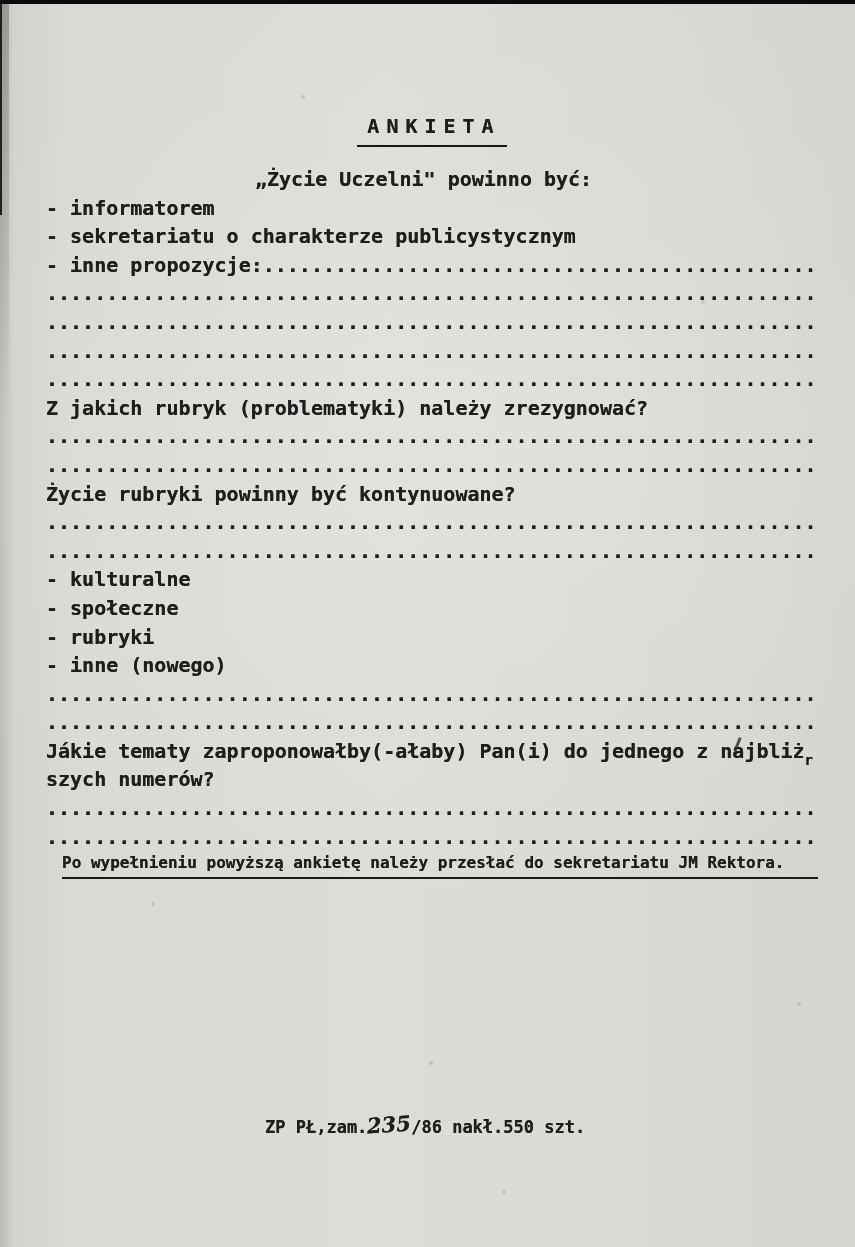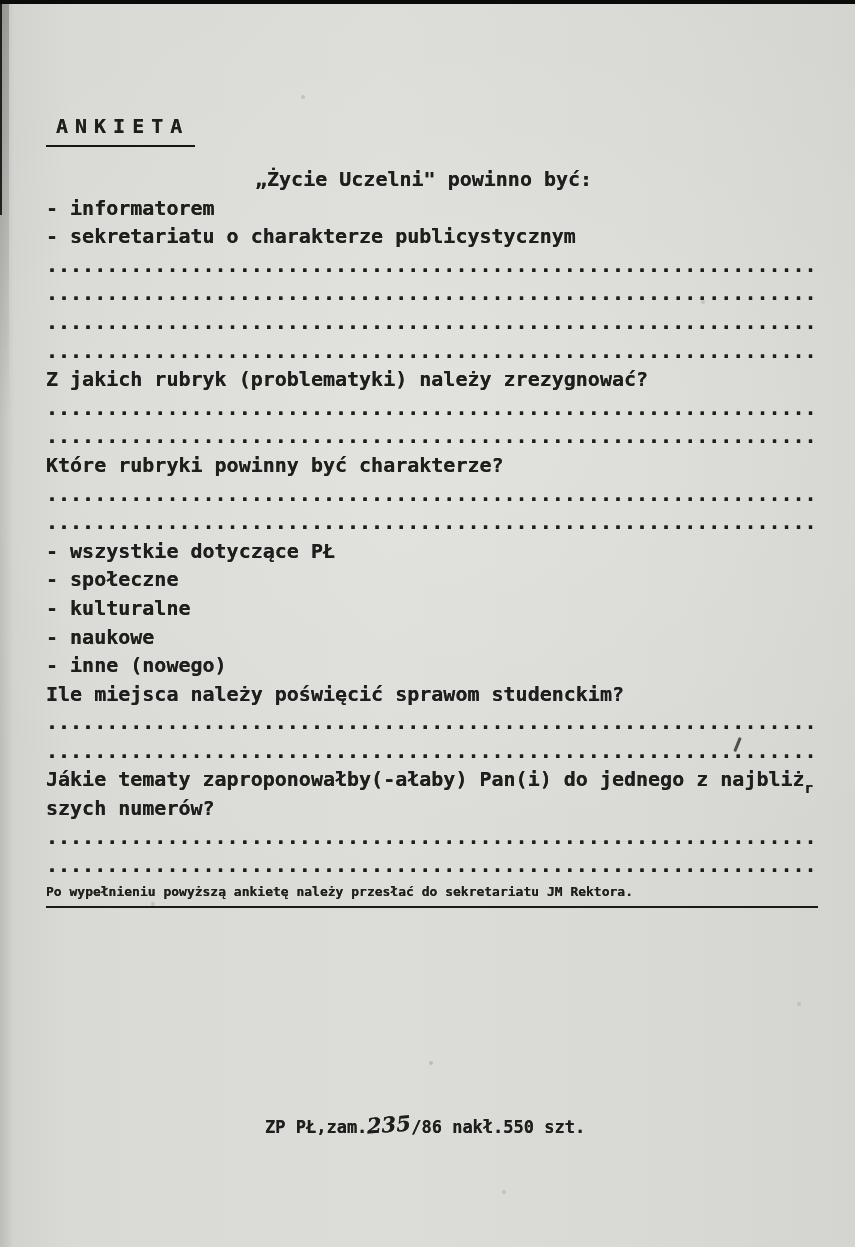--- a/index.html
+++ b/index.html
@@ -21,30 +21,30 @@
     background:linear-gradient(180deg,rgba(20,20,20,.25),rgba(20,20,20,0));}
   .specks{position:absolute;top:0;left:0;width:2px;height:2px;background:transparent;border-radius:50%;
     box-shadow:302px 96px 0 1px rgba(30,30,30,.14),702px 301px 0 1px rgba(30,30,30,.12),
       152px 903px 0 1px rgba(30,30,30,.13),503px 1191px 0 1px rgba(30,30,30,.12),
       798px 1003px 0 1px rgba(30,30,30,.12),92px 642px 0 1px rgba(30,30,30,.12),
       430px 1062px 0 1px rgba(30,30,30,.16);}
   .stray-slash{position:absolute;left:736px;top:737px;width:2.5px;height:15px;
     background:rgba(45,45,42,.8);transform:rotate(22deg);border-radius:1px;}
 
   .title-row{position:absolute;top:112px;left:46px;width:772px;height:29px;
-    line-height:29px;text-align:left;}
+    line-height:29px;text-align:center;}
   .title-row span{
     display:inline-block;font-size:20px;letter-spacing:7px;padding:0 6px 4px 10px;
     border-bottom:2.5px solid #161616;
     text-shadow:0 0 .6px rgba(25,25,25,.85);}
   .lines{position:absolute;left:46px;top:165px;width:772px;}
   .line{height:28.6px;line-height:28.6px;font-size:20px;white-space:pre;
     text-shadow:0 0 .6px rgba(25,25,25,.85);}
   .line.subtitle{padding-left:209px;}
-  .line.closing{font-size:13px;border-bottom:2.5px solid #1a1a1a;height:26px;line-height:24px;}
+  .line.closing{font-size:16px;border-bottom:2.5px solid #1a1a1a;height:26px;line-height:24px;margin-left:16px;}
   .subscript-r{font-size:14px;vertical-align:-7px;}
 
   .print-footer{position:absolute;left:265px;top:1112px;height:28px;line-height:28px;
     font-size:17px;white-space:pre;text-shadow:0 0 .5px rgba(25,25,25,.85);}
   .handwritten{font-family:"DejaVu Serif", serif;font-style:italic;font-weight:700;
     font-size:21px;display:inline-block;transform:rotate(-4deg);position:relative;top:-1px;}
 </style>
 </head>
 <body>
 
@@ -57,36 +57,35 @@
   <div class="stray-slash"></div>
 
   <div class="title-row">
     <span>ANKIETA</span>
   </div>
 
   <div class="lines">
     <div class="line subtitle">„Życie Uczelni" powinno być:</div>
     <div class="line">- informatorem</div>
     <div class="line">- sekretariatu o charakterze publicystycznym</div>
+    <div class="line">- inne propozycje:..............................................</div>
     <div class="line">................................................................</div>
     <div class="line">................................................................</div>
     <div class="line">................................................................</div>
     <div class="line">................................................................</div>
     <div class="line">Z jakich rubryk (problematyki) należy zrezygnować?</div>
     <div class="line">................................................................</div>
     <div class="line">................................................................</div>
-    <div class="line">Które rubryki powinny być charakterze?</div>
+    <div class="line">Życie rubryki powinny być kontynuowane?</div>
     <div class="line">................................................................</div>
     <div class="line">................................................................</div>
-    <div class="line">- wszystkie dotyczące PŁ</div>
+    <div class="line">- kulturalne</div>
     <div class="line">- społeczne</div>
-    <div class="line">- kulturalne</div>
-    <div class="line">- naukowe</div>
+    <div class="line">- rubryki</div>
     <div class="line">- inne (nowego)</div>
-    <div class="line">Ile miejsca należy poświęcić sprawom studenckim?</div>
     <div class="line">................................................................</div>
     <div class="line">................................................................</div>
     <div class="line"><span>Jákie tematy zaproponowałby(-ałaby) Pan(i) do jednego z najbliż</span><span class="subscript-r">r</span></div>
     <div class="line">szych numerów?</div>
     <div class="line">................................................................</div>
     <div class="line">................................................................</div>
     <div class="line closing">Po wypełnieniu powyższą ankietę należy przesłać do sekretariatu JM Rektora.</div>
   </div>
 
   <div class="print-footer"><span>ZP PŁ,zam.</span><span class="handwritten">235</span><span>/86 nakł.550 szt.</span></div>

